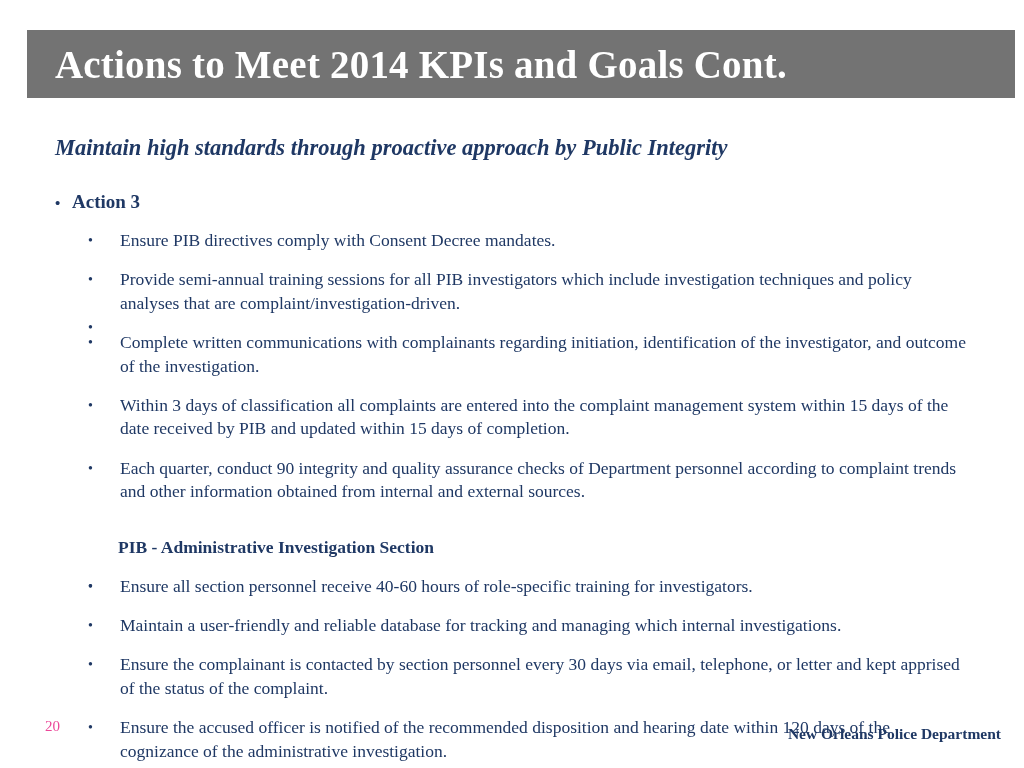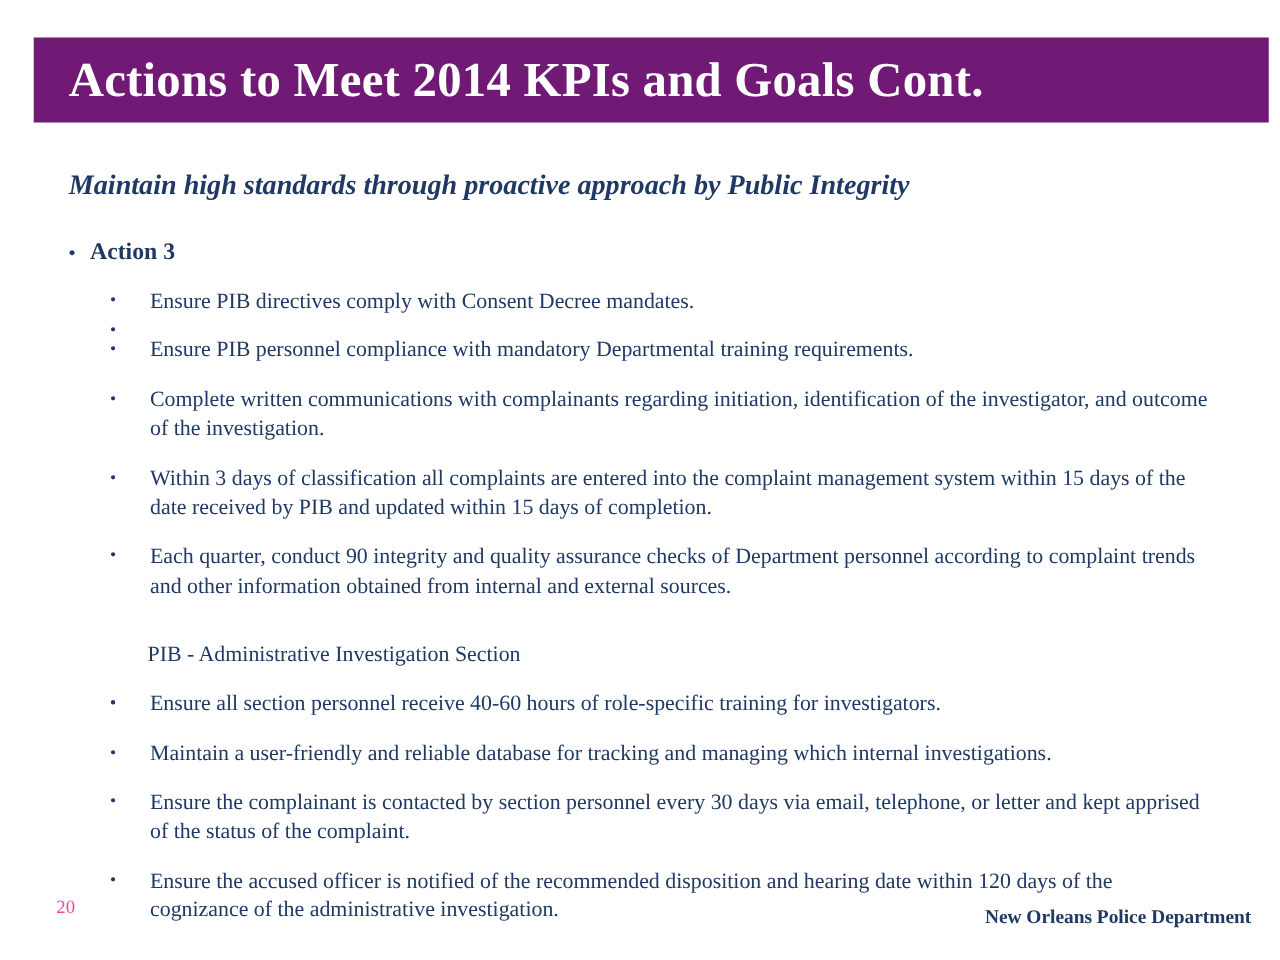--- a/index.html
+++ b/index.html
@@ -23,21 +23,21 @@
     background: #ffffff;
   }
 
   
   .title-banner {
     position: absolute;
     left: 27px;
     top: 30px;
     width: 988px;
     height: 68px;
-    background: #701a75;
+    background: #737373;
     display: flex;
     align-items: center;
   }
   .title-text {
     color: #ffffff;
     font-family: "Liberation Serif", "DejaVu Serif", serif;
     font-weight: bold;
     font-size: 39px;
     line-height: 1;
     letter-spacing: 0.2px;
@@ -109,21 +109,21 @@
   }
 
   .group-first {
     margin-top: 6px;
   }
 
   .section-heading {
     margin-top: 32px;
     margin-left: 118px;
     font-size: 17.5px;
-    font-weight: normal;
+    font-weight: bold;
     color: #1f3864;
     line-height: 23px;
   }
 
   .group-second {
     margin-top: 13px;
   }
   .group-second li .li-text {
     padding-right: 62px;
   }
@@ -164,24 +164,24 @@
       <span>Action 3</span>
     </div>
 
     <ul class="bullets group-first">
       <li>
         <span class="li-bullet">•</span>
         <span class="li-text">Ensure PIB directives comply with Consent Decree mandates.</span>
       </li>
       <li>
         <span class="li-bullet">•</span>
-      </li>
-      <li>
-        <span class="li-bullet">•</span>
-        <span class="li-text">Ensure PIB personnel compliance with mandatory Departmental training requirements.</span>
+        <span class="li-text">Provide semi-annual training sessions for all PIB investigators which include investigation techniques and policy analyses that are complaint/investigation-driven.</span>
+      </li>
+      <li>
+        <span class="li-bullet">•</span>
       </li>
       <li>
         <span class="li-bullet">•</span>
         <span class="li-text">Complete written communications with complainants regarding initiation, identification of the investigator, and outcome of the investigation.</span>
       </li>
       <li>
         <span class="li-bullet">•</span>
         <span class="li-text">Within 3 days of classification all complaints are entered into the complaint management system within 15 days of the date received by PIB and updated within 15 days of completion.</span>
       </li>
       <li>

